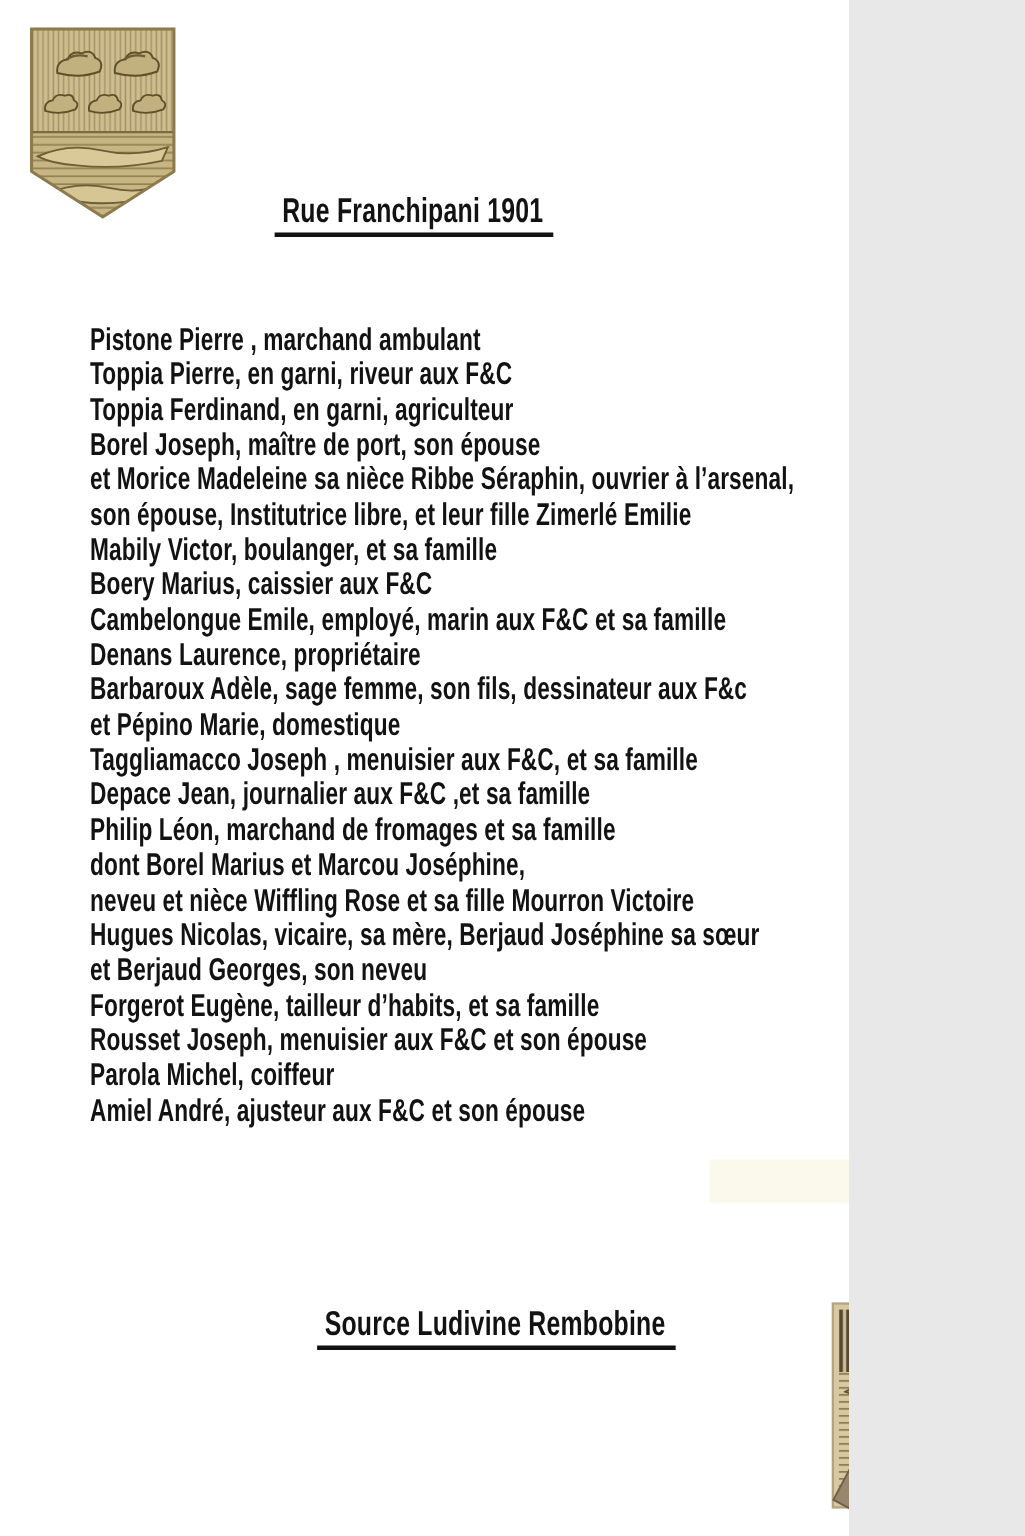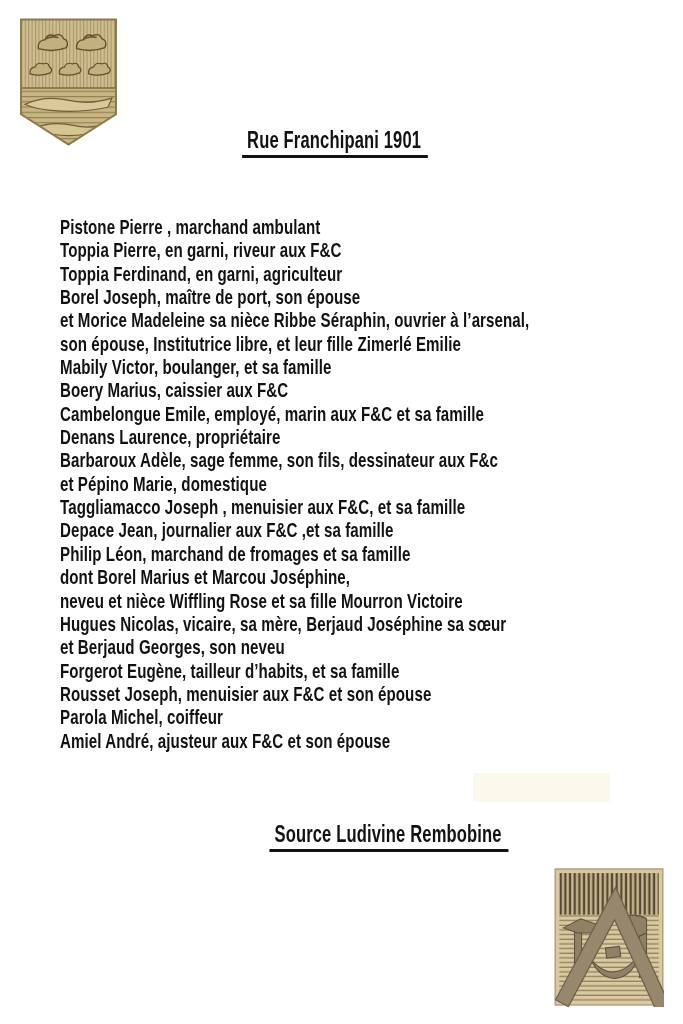--- a/index.html
+++ b/index.html
@@ -1,29 +1,29 @@
 <!DOCTYPE html>
 <html><head>
 <meta charset="utf-8">
 <style>
   html,body{margin:0;padding:0;background:#e8e8e8;}
   .page{
     position:relative;
-    width:683px;height:1024px;
+    width:566px;height:1024px;
     background:#ffffff;
     overflow:hidden;
     font-family:"Liberation Sans","DejaVu Sans",sans-serif;
     color:#121212;
   }
   
   .shield{position:absolute;left:17px;top:16px;width:103px;height:132px;}
   
   .caption-wrap{position:absolute;left:0;right:0;text-align:center;}
   .title-wrap{top:129px;}
-  .source-wrap{top:823px;padding-left:48px;}
+  .source-wrap{top:871px;padding-left:48px;}
   .caption{
     display:inline-block;
     font-size:23px;font-weight:bold;line-height:23px;
     letter-spacing:.2px;
     padding:0 9px 3px 7px;
     border-bottom:3px solid #121212;
     white-space:nowrap;
     transform:scaleX(0.72);
   }
   .title-wrap .caption{margin-right:14px;}

